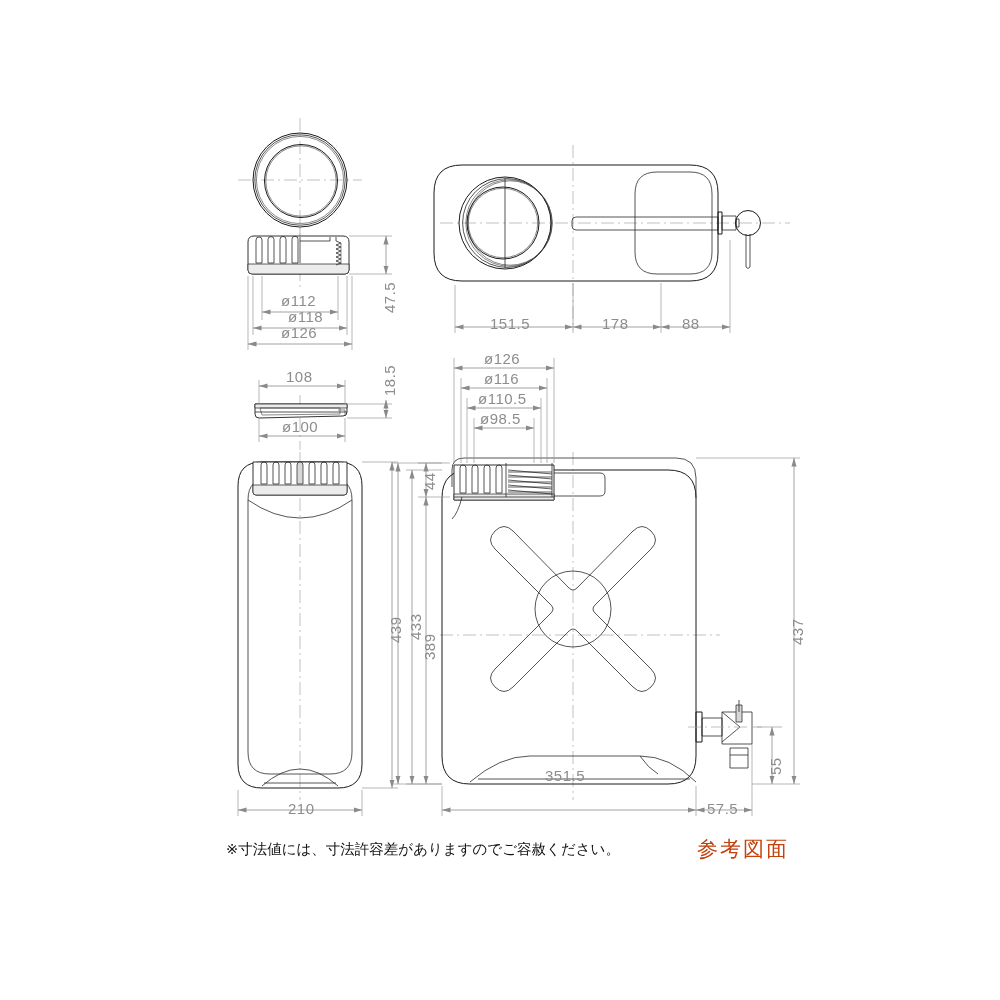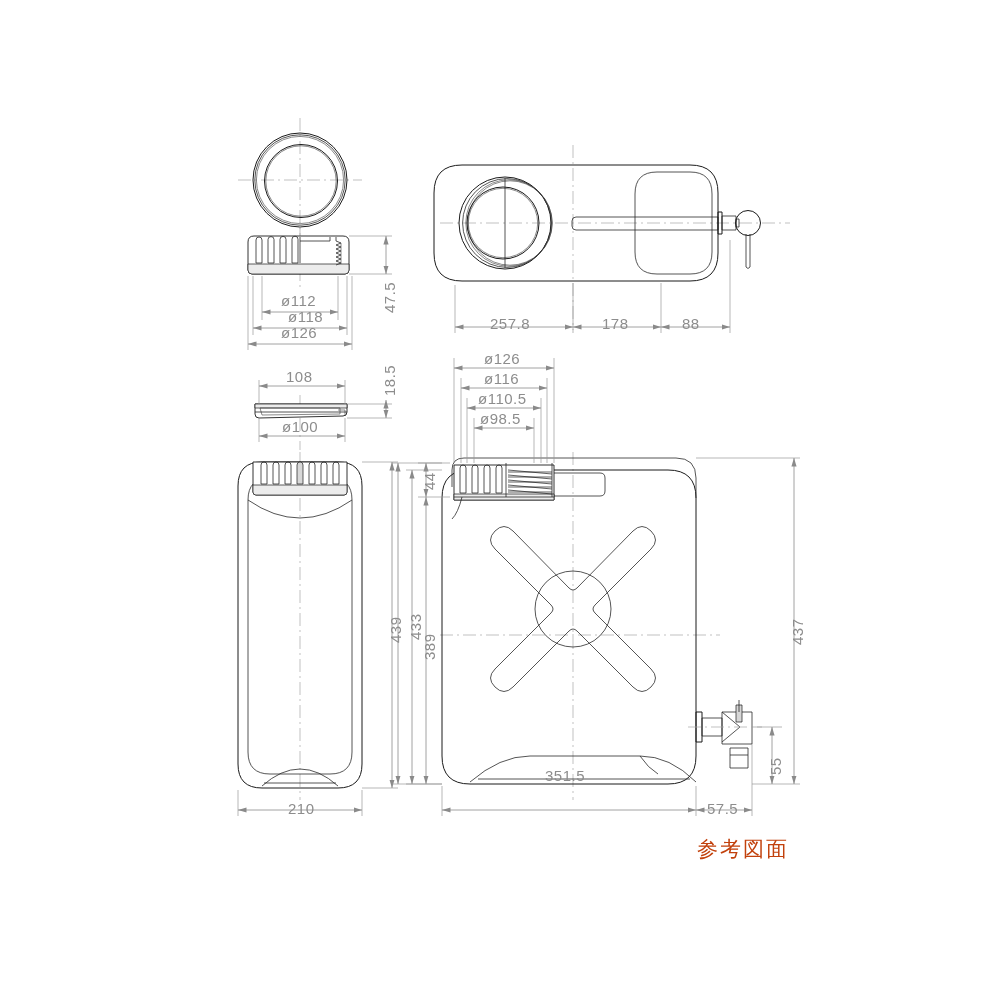--- a/index.html
+++ b/index.html
@@ -339,21 +339,21 @@
       <line class="dim" x1="442" y1="810" x2="696" y2="810" marker-start="url(#arrR)" marker-end="url(#arrL)"></line>
       <line class="dim" x1="696" y1="810" x2="752" y2="810" marker-start="url(#arrR)" marker-end="url(#arrL)"></line>
     </g>
   </svg>
 
   <div class="dimtext" style="left:281px; top:293px;">ø112</div>
   <div class="dimtext" style="left:281px; top:309px;margin-left:7px;">ø118</div>
   <div class="dimtext" style="left:281px; top:325px;">ø126</div>
   <div class="dimtext vert" style="left:382px; top:313px;">47.5</div>
 
-  <div class="dimtext" style="left:490px; top:316px;">257.8</div>
+  <div class="dimtext" style="left:490px; top:316px;">151.5</div>
   <div class="dimtext" style="left:602px; top:316px;">178</div>
   <div class="dimtext" style="left:682px; top:316px;">88</div>
 
   <div class="dimtext" style="left:286px; top:369px;">108</div>
   <div class="dimtext" style="left:282px; top:419px;">ø100</div>
   <div class="dimtext vert" style="left:382px; top:396px;">18.5</div>
 
   <div class="dimtext" style="left:288px; top:801px;">210</div>
   <div class="dimtext vert" style="left:388px; top:643px;">439</div>
 
@@ -363,15 +363,16 @@
   <div class="dimtext" style="left:480px; top:411px;">ø98.5</div>
 
   <div class="dimtext vert" style="left:422px; top:490px;">44</div>
   <div class="dimtext vert" style="left:408px; top:640px;">433</div>
   <div class="dimtext vert" style="left:422px; top:660px;">389</div>
   <div class="dimtext vert" style="left:790px; top:645px;">437</div>
   <div class="dimtext vert" style="left:768px; top:775px;">55</div>
   <div class="dimtext" style="left:545px; top:768px;">351.5</div>
   <div class="dimtext" style="left:707px; top:801px;">57.5</div>
 
+  <div class="notetext" style="left:226px; top:840px;">※寸法値には、寸法許容差がありますのでご容赦ください。</div>
   <div class="titletext" style="left:697px; top:835px;">参考図面</div>
 
 </div>
 
 </body></html>

